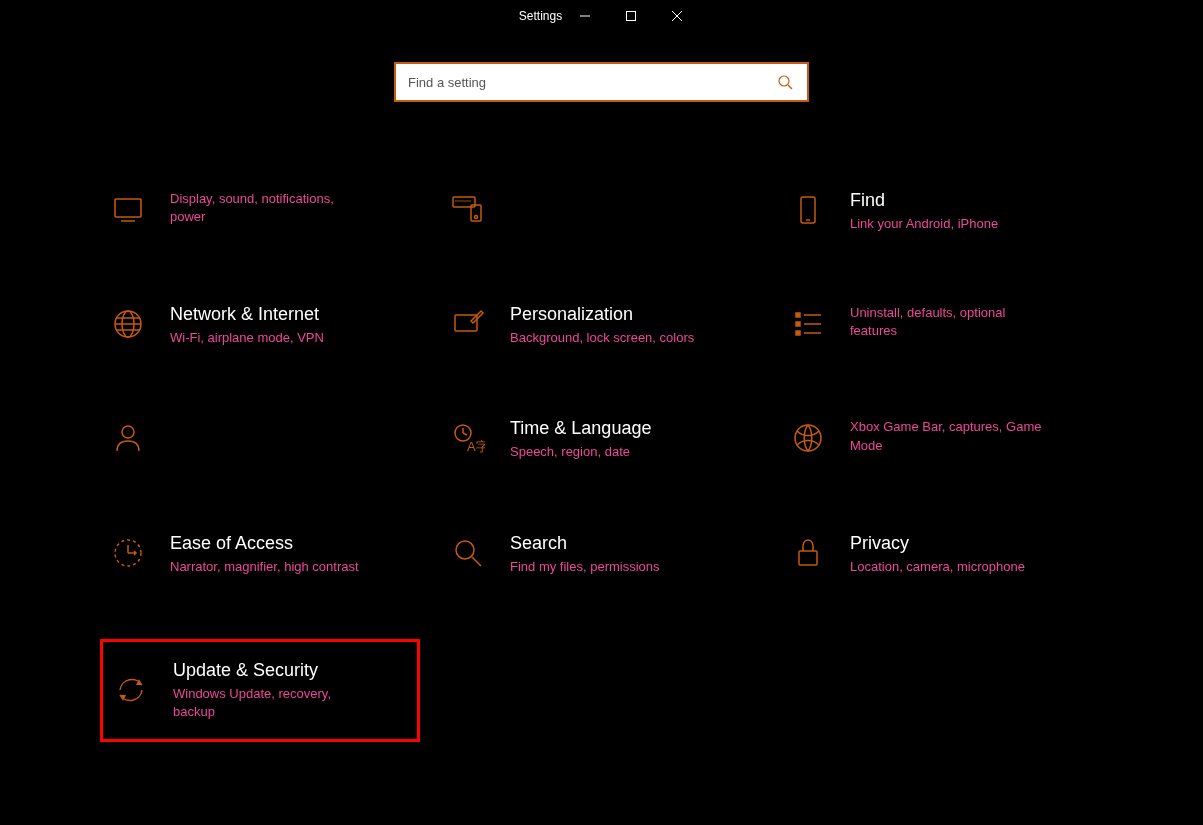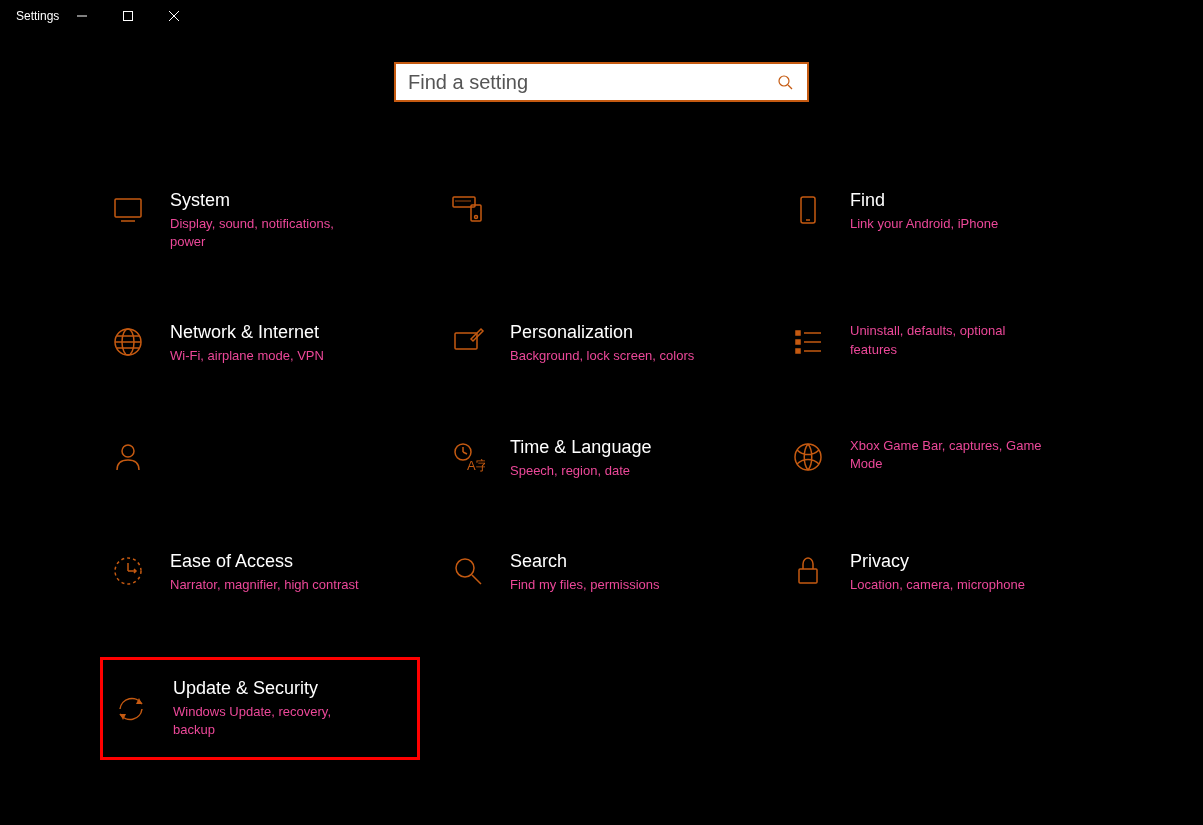--- a/index.html
+++ b/index.html
@@ -1,24 +1,24 @@
 <!DOCTYPE html>
 <html><head>
 <meta charset="utf-8">
 <style>
   * { box-sizing: border-box; margin: 0; padding: 0; }
   html, body { width: 1203px; height: 825px; background: #000; font-family: "Segoe UI", Arial, sans-serif; color: #fff; overflow: hidden; }
-  .titlebar { height: 32px; display: flex; align-items: center; justify-content: flex-start; padding-left: 16px; }
+  .titlebar { height: 32px; display: flex; align-items: center; justify-content: center; padding-left: 16px; }
   .titlebar-title { font-size: 12px; font-weight: 400; }
   .win-controls { display: flex; height: 100%; }
   .win-btn { width: 46px; height: 32px; display: flex; align-items: center; justify-content: center; cursor: pointer; }
   .win-btn svg { stroke: #fff; fill: none; stroke-width: 1; }
   .search-wrap { margin-top: 30px; display:flex; justify-content:center; }
   .search-box { width: 415px; height: 40px; background:#fff; border:2px solid #c55a11; display:flex; align-items:center; padding:0 12px; }
-  .search-input { flex:1; border:none; outline:none; font-size:20px; background:transparent; color:#14532d; }
+  .search-input { flex:1; border:none; outline:none; font-size:13px; background:transparent; color:#14532d; }
   .search-input::placeholder { color:#555; font-weight:400; }
   .search-icon-box { width:20px; height:20px; display:flex; align-items:center; justify-content:center; }
   .grid { padding: 80px 100px 40px 100px; display:grid; grid-template-columns: repeat(3, 320px); column-gap: 20px; row-gap: 55px; }
   .tile { display:flex; align-items:flex-start; gap: 22px; padding: 8px 8px; cursor:pointer; }
   .tile.highlight { border:3px solid #ff0000; padding:18px 8px 18px 8px;align-items:center; }
   .tile-icon { width:40px; height:40px; flex-shrink:0; display:flex; align-items:center; justify-content:center; }
   .tile-icon svg { stroke:#c55a11; fill:none; stroke-width:1.5; }
   .tile-text { display:flex; flex-direction:column; gap:4px; max-width:200px; }
   .tile-title { font-size:18px; font-weight:400; color:#fff; }
   .tile-desc { font-size:13px; color:#ec4899; line-height:1.4; }
@@ -63,21 +63,20 @@
 <div class="grid">
 
   <div class="tile">
     <span class="tile-icon">
       <svg width="34" height="34" viewBox="0 0 34 34">
           <rect x="4" y="6" width="26" height="18" rx="1"></rect>
           <line x1="10" y1="28" x2="24" y2="28"></line>
         </svg>
     </span>
     <div class="tile-text">
-      <span class="tile-title">System</span>
       <span class="tile-desc">Display, sound, notifications, power</span>
     </div>
   </div>
 
   <div class="tile">
     <span class="tile-icon">
       <svg width="34" height="34" viewBox="0 0 34 34">
           <rect x="2" y="4" width="22" height="10" rx="1"></rect>
           <line x1="4" y1="8" x2="20" y2="8" stroke-width="0.8"></line>
           <rect x="20" y="12" width="10" height="16" rx="1"></rect>

